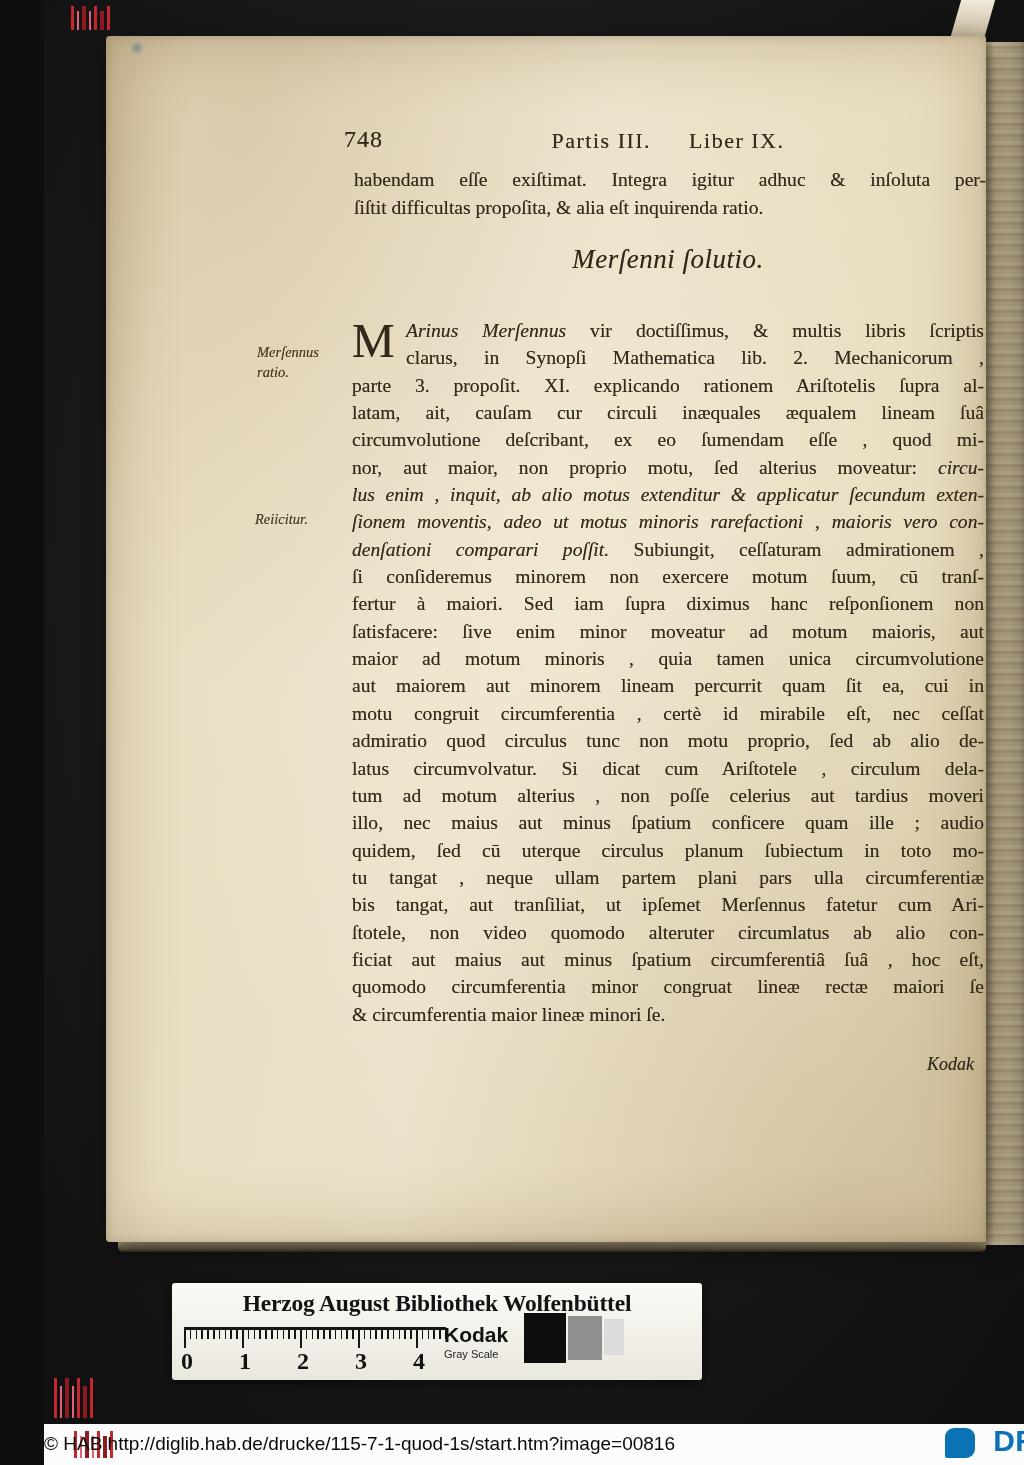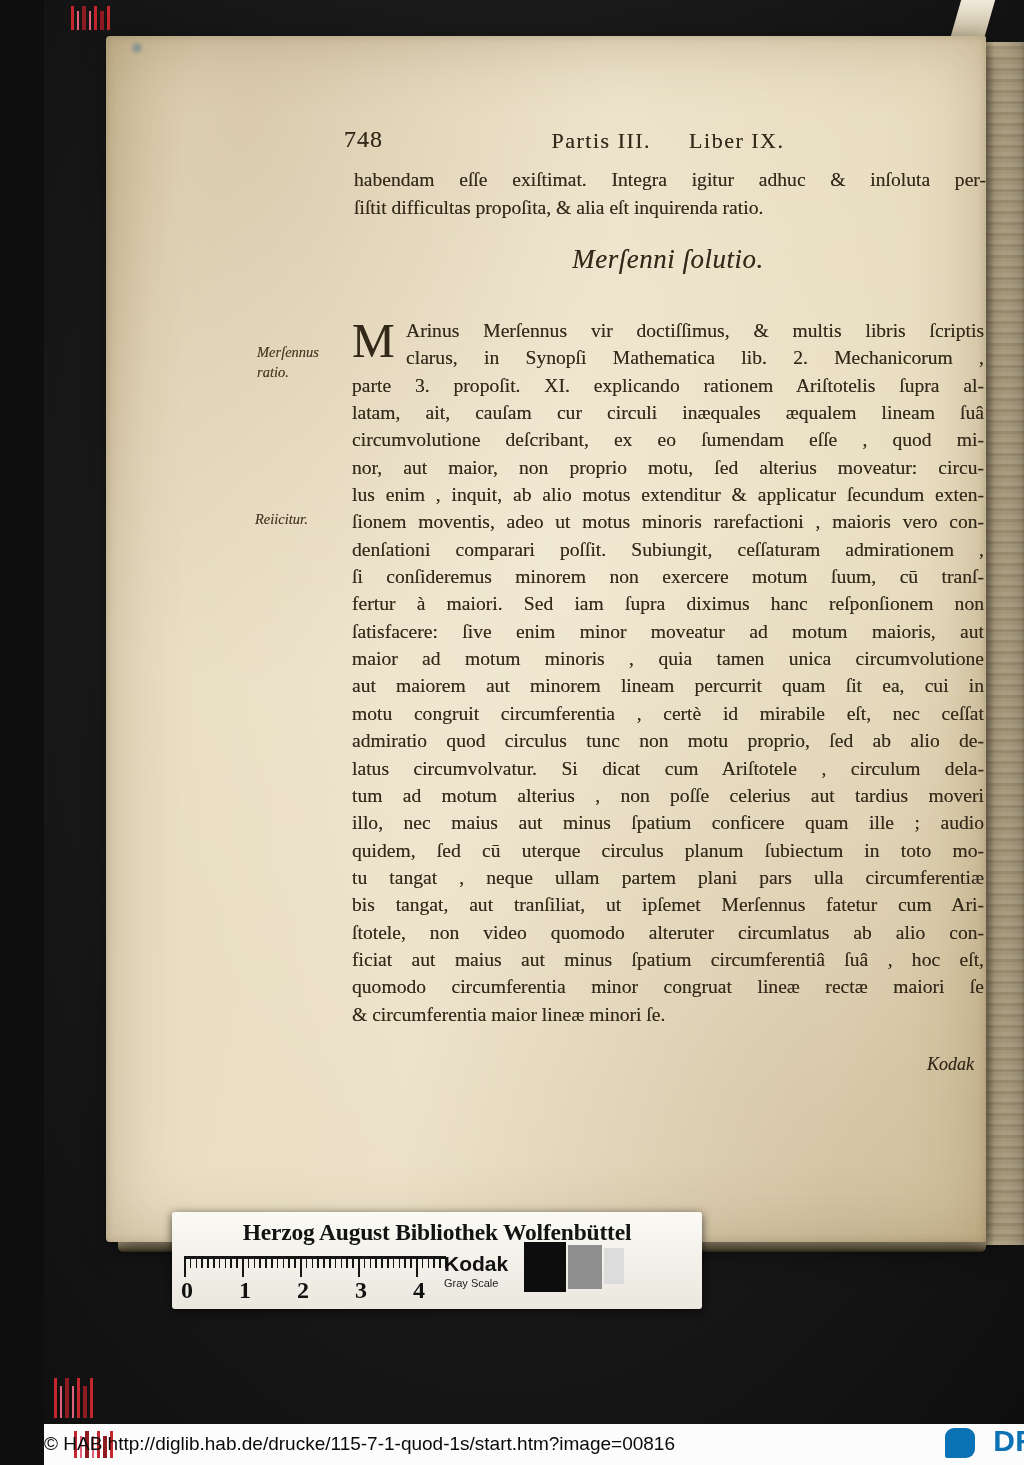--- a/index.html
+++ b/index.html
@@ -40,21 +40,21 @@
     line-height:20px; }
   .n1 { left:151px; top:306px; }
   .n2 { left:149px; top:473px;text-align:center; }
 
   .body-block { position:absolute; left:246px; top:281px; width:632px; }
   .dropcap { position:absolute; left:0; top:1px; font-size:48px; line-height:46px; }
   .body-line { height:27.35px; line-height:27.35px; font-size:19.6px;
     text-align:justify; text-align-last:justify; }
   .body-line.after-dropcap { padding-left:54px; }
   .body-line.line-last { text-align-last:left; }
-  .it { }
+  .it { font-style:italic; }
 
   .catchword { position:absolute; left:246px; top:1018px; width:622px; text-align:right;
     font-size:18px; font-style:italic; }
 
   
   .fore-edge { position:absolute; left:941px; top:42px; width:52px; height:1203px;
     border-radius:0 3px 3px 0;
     background:
       linear-gradient(90deg, rgba(60,45,25,.35) 0%, rgba(0,0,0,0) 18%, rgba(0,0,0,.25) 68%, rgba(0,0,0,.68) 100%),
       repeating-linear-gradient(180deg, #cfc09e 0 4px, #bcaa86 4px 7px, #c8b894 7px 11px); }
@@ -68,21 +68,21 @@
   
   .red-marks { position:absolute; display:flex; align-items:flex-end; gap:3px; }
   .red-marks i { display:block; width:3px; height:100%; background:#c1272d; }
   .red-marks i:nth-child(2n) { background:#e2607a; width:2px; height:80%; }
   .red-marks i:nth-child(3n) { background:#8e1a22; width:4px; }
   .rm-top { left:27px; top:6px; height:24px; }
   .rm-bottom { left:10px; top:1378px; height:40px; }
   .rm-footer { left:30px; top:7px; height:27px; }
 
   
-  .label-plate { position:absolute; left:128px; top:1212px; width:530px; height:97px;
+  .label-plate { position:absolute; left:128px; top:1283px; width:530px; height:97px;
     border-radius:3px; background:linear-gradient(180deg, #fbfaf5, #ecead f0 120%);
     background:linear-gradient(180deg, #fbfaf5, #eae7de); box-shadow:0 2px 10px rgba(0,0,0,.65); }
   .label-title { margin-top:7px; text-align:center; font-weight:bold; font-size:23.5px;
     letter-spacing:-.2px; color:#131313; }
   .ruler { position:absolute; left:12px; top:44px; width:262px; height:48px;
     border-top:3px solid #151515; }
   .ruler-ticks { height:18px;
     background:
       repeating-linear-gradient(90deg, #151515 0 1.6px, transparent 1.6px 5.8px) top left / 100% 9px no-repeat,
       repeating-linear-gradient(90deg, #151515 0 2px, transparent 2px 58px) top left / 100% 18px no-repeat; }

